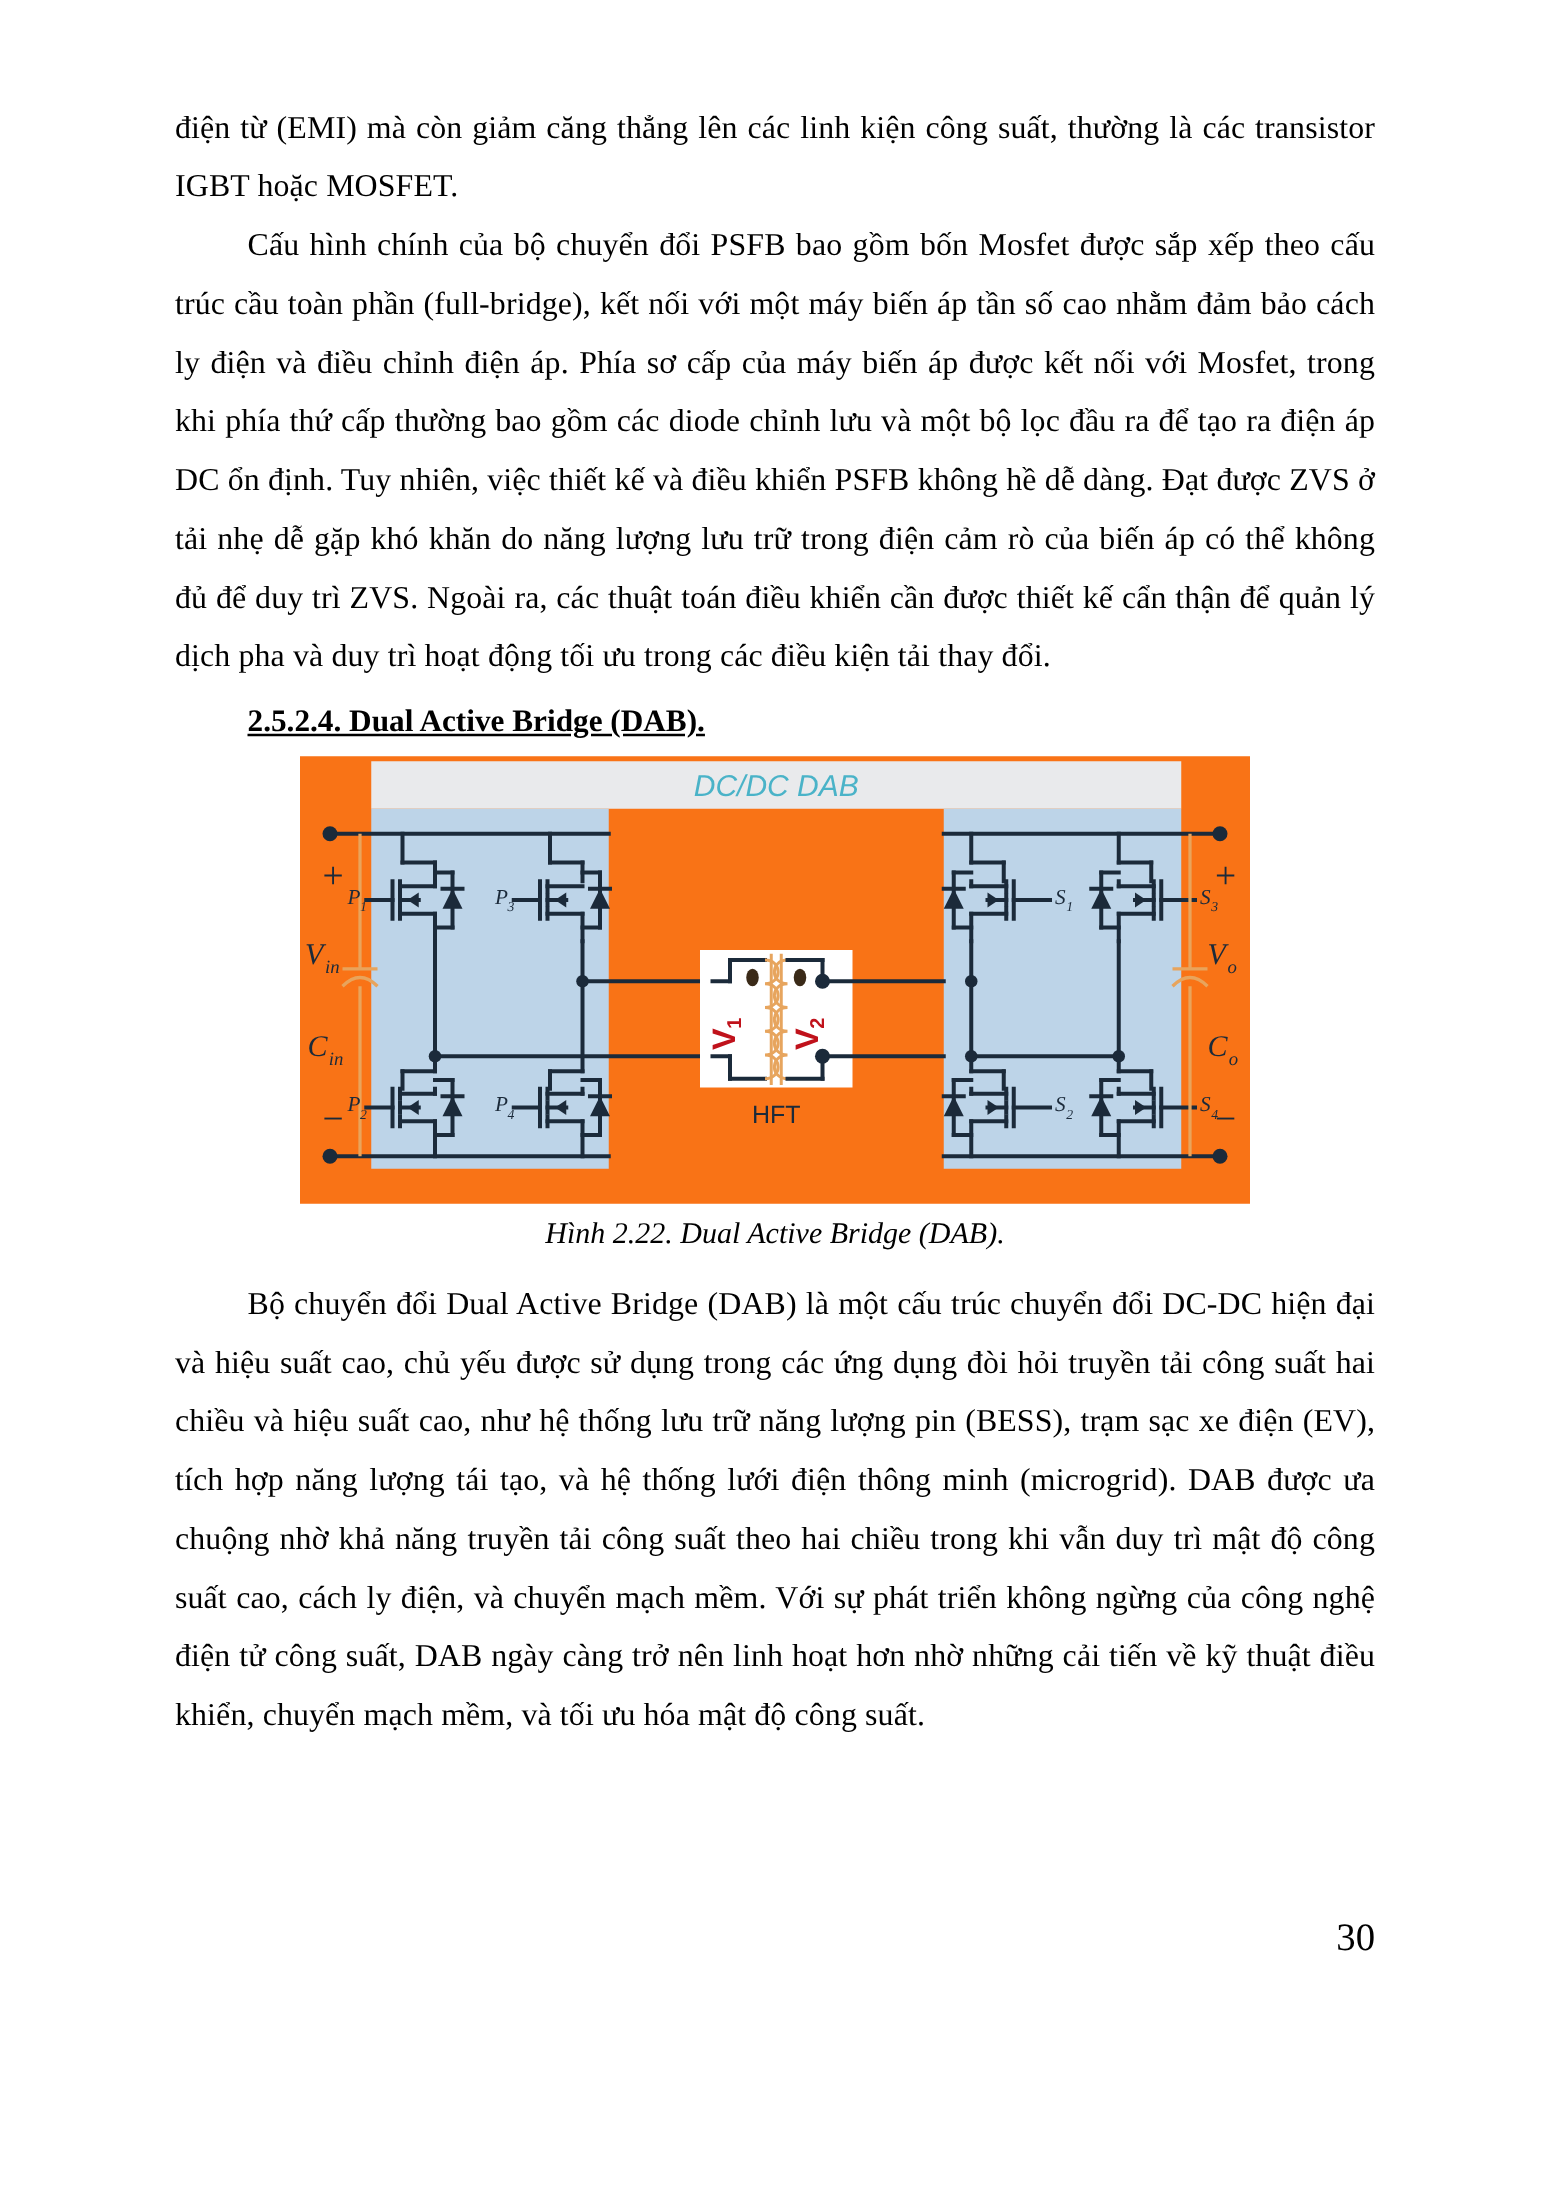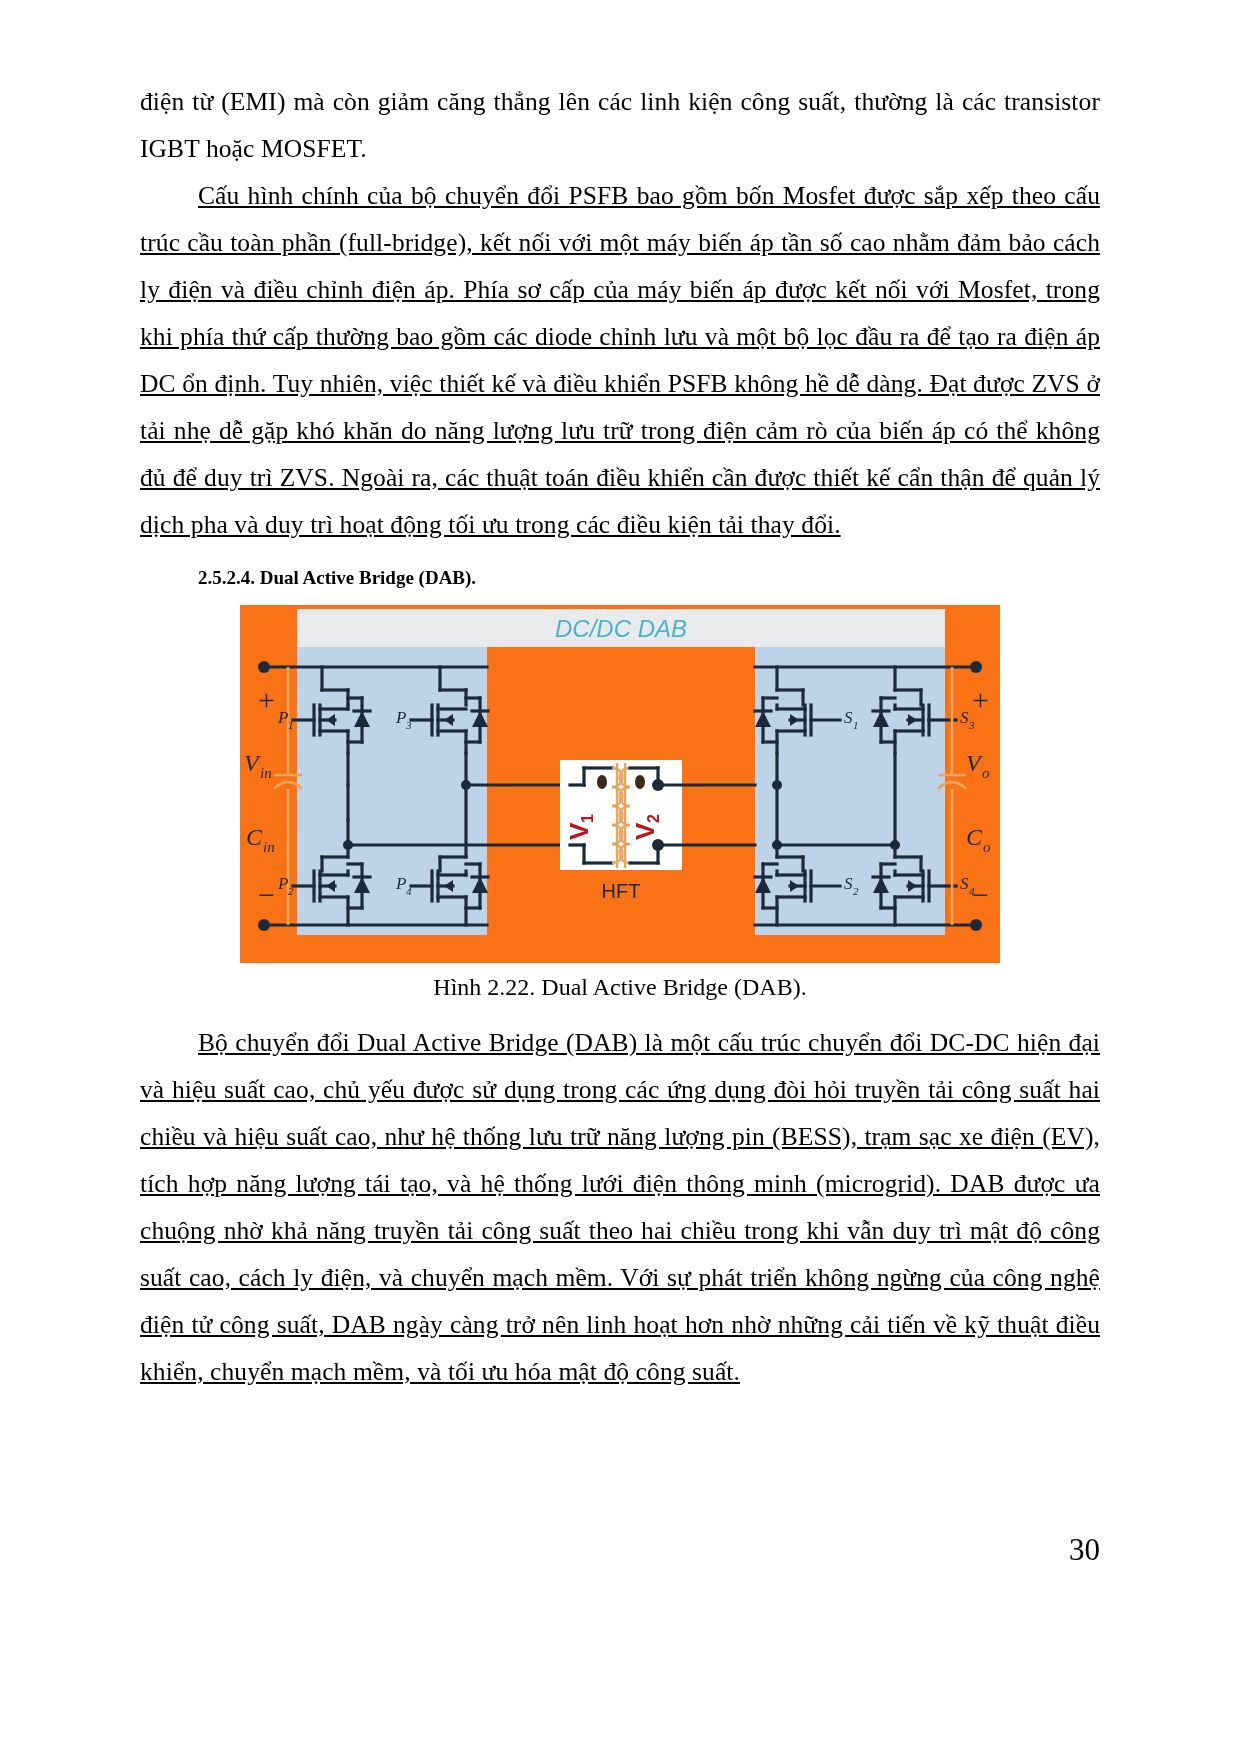--- a/index.html
+++ b/index.html
@@ -18,35 +18,37 @@
     box-sizing:border-box;
     padding:78px 140px 0 140px;
   }
   .para {
     font-size:25.5px;
     line-height:47px;
     text-align:justify;
     margin:0;
     letter-spacing:0.1px;
   }
-  .para.indent { text-indent:58px;text-decoration:underline; }
+  .para.indent { text-indent:58px; }
   .heading {
-    font-size:19px;
+    font-size:25px;
     font-weight:bold;
     line-height:47px;
     margin:6px 0 4px 0;
     text-indent:58px;
+    text-decoration:underline;
   }
   .figure-wrap {
     margin:2px 0 0 0;
     display:flex;
     flex-direction:column;
     align-items:center;
   }
   .figure-caption {
+    font-style:italic;
     font-size:24px;
     line-height:36px;
     text-align:left;
     margin-top:6px;
   }
   .page-number {
     position:absolute;
     right:140px;
     bottom:120px;
     font-size:31px;

